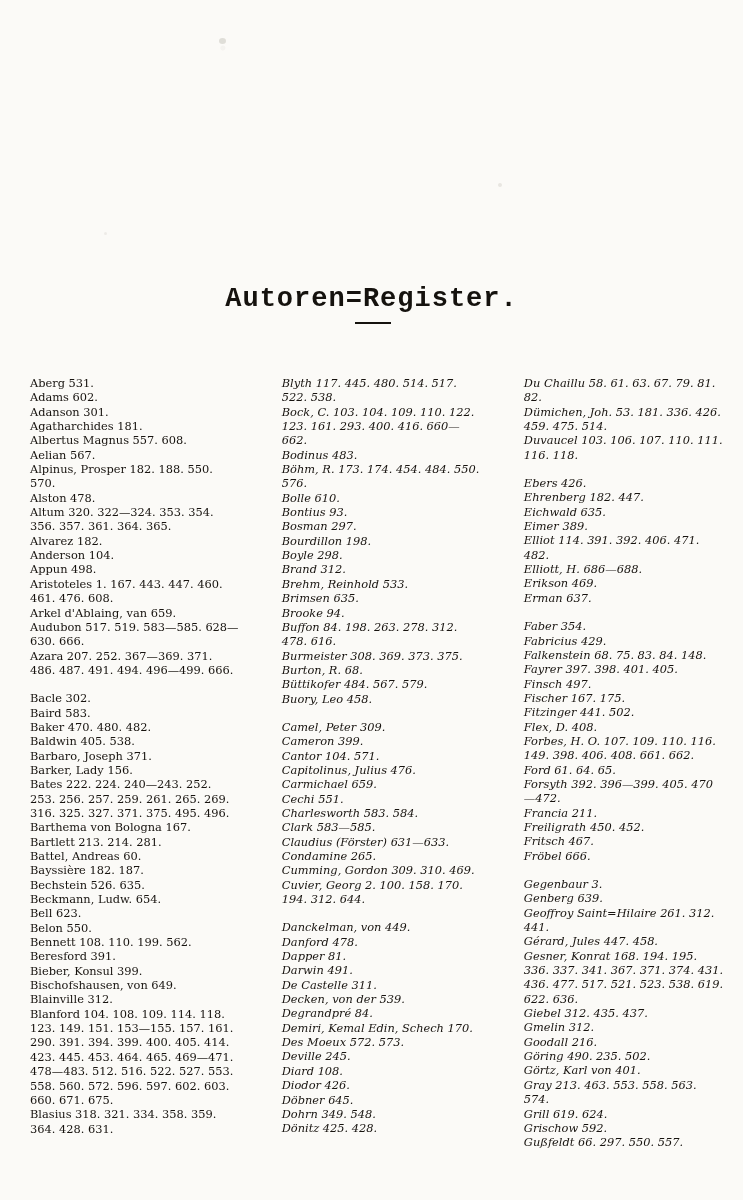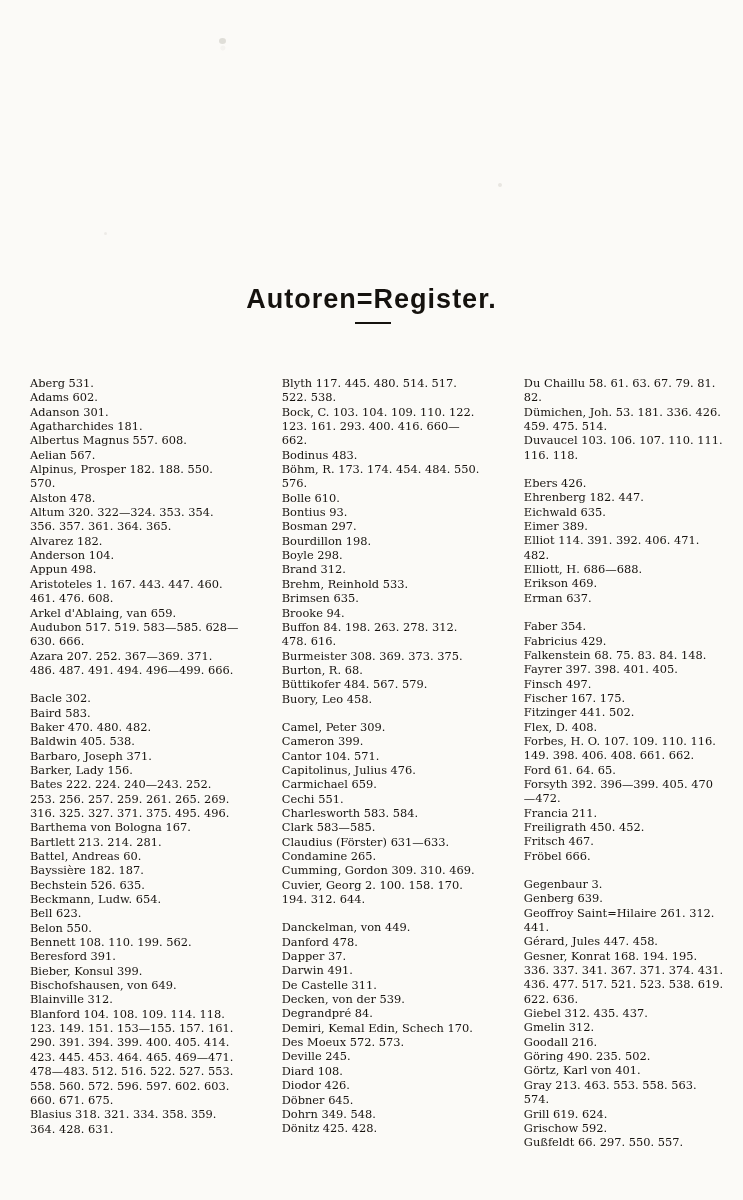--- a/index.html
+++ b/index.html
@@ -27,21 +27,21 @@
     position: absolute;
     background: rgba(100,92,78,0.18);
     border-radius: 50%;
   }
   .title {
     position: absolute;
     top: 284px;
     left: 0;
     width: 743px;
     text-align: center;
-    font-family: Liberation Sans, sans-serif;
+    font-family: Liberation Mono, monospace;
     font-weight: bold;
     font-size: 27px;
     letter-spacing: 1px;
     color: #15120e;
   }
   .title-rule {
     position: absolute;
     top: 322px;
     left: 355px;
     width: 36px;
@@ -54,21 +54,21 @@
     left: 18px;
     width: 710px;
     display: flex;
     gap: 16px;
   }
   .col {
     width: 236px;
     padding-right: 4px;
     box-sizing: border-box;
   }
-  .col + .col { padding-left: 10px; }
+  .col + .col { padding-left: 10px; font-style: italic; }
   .entry {
     font-family: "DejaVu Serif", serif;
     font-size: 11.4px;
     line-height: 14.35px;
     color: #17130f;
     text-indent: 0;
     padding-left: 12px;
     margin: 0;
     text-align: left;
     white-space: normal;
@@ -159,21 +159,21 @@
       <p class="entry">Cechi 551.</p>
       <p class="entry">Charlesworth 583. 584.</p>
       <p class="entry">Clark 583—585.</p>
       <p class="entry">Claudius (Förster) 631—633.</p>
       <p class="entry">Condamine 265.</p>
       <p class="entry">Cumming, Gordon 309. 310. 469.</p>
       <p class="entry">Cuvier, Georg 2. 100. 158. 170. 194. 312. 644.</p>
       <div class="gap"></div>
       <p class="entry">Danckelman, von 449.</p>
       <p class="entry">Danford 478.</p>
-      <p class="entry">Dapper 37.</p>
+      <p class="entry">Dapper 81.</p>
       <p class="entry">Darwin 491.</p>
       <p class="entry">De Castelle 311.</p>
       <p class="entry">Decken, von der 539.</p>
       <p class="entry">Degrandpré 84.</p>
       <p class="entry">Demiri, Kemal Edin, Schech 170.</p>
       <p class="entry">Des Moeux 572. 573.</p>
       <p class="entry">Deville 245.</p>
       <p class="entry">Diard 108.</p>
       <p class="entry">Diodor 426.</p>
       <p class="entry">Döbner 645.</p>

